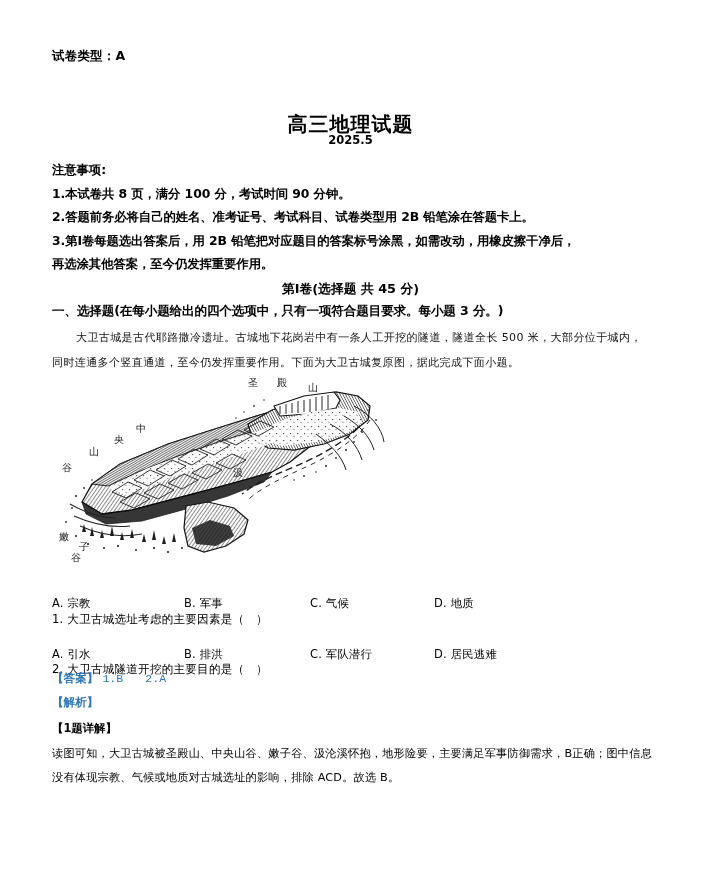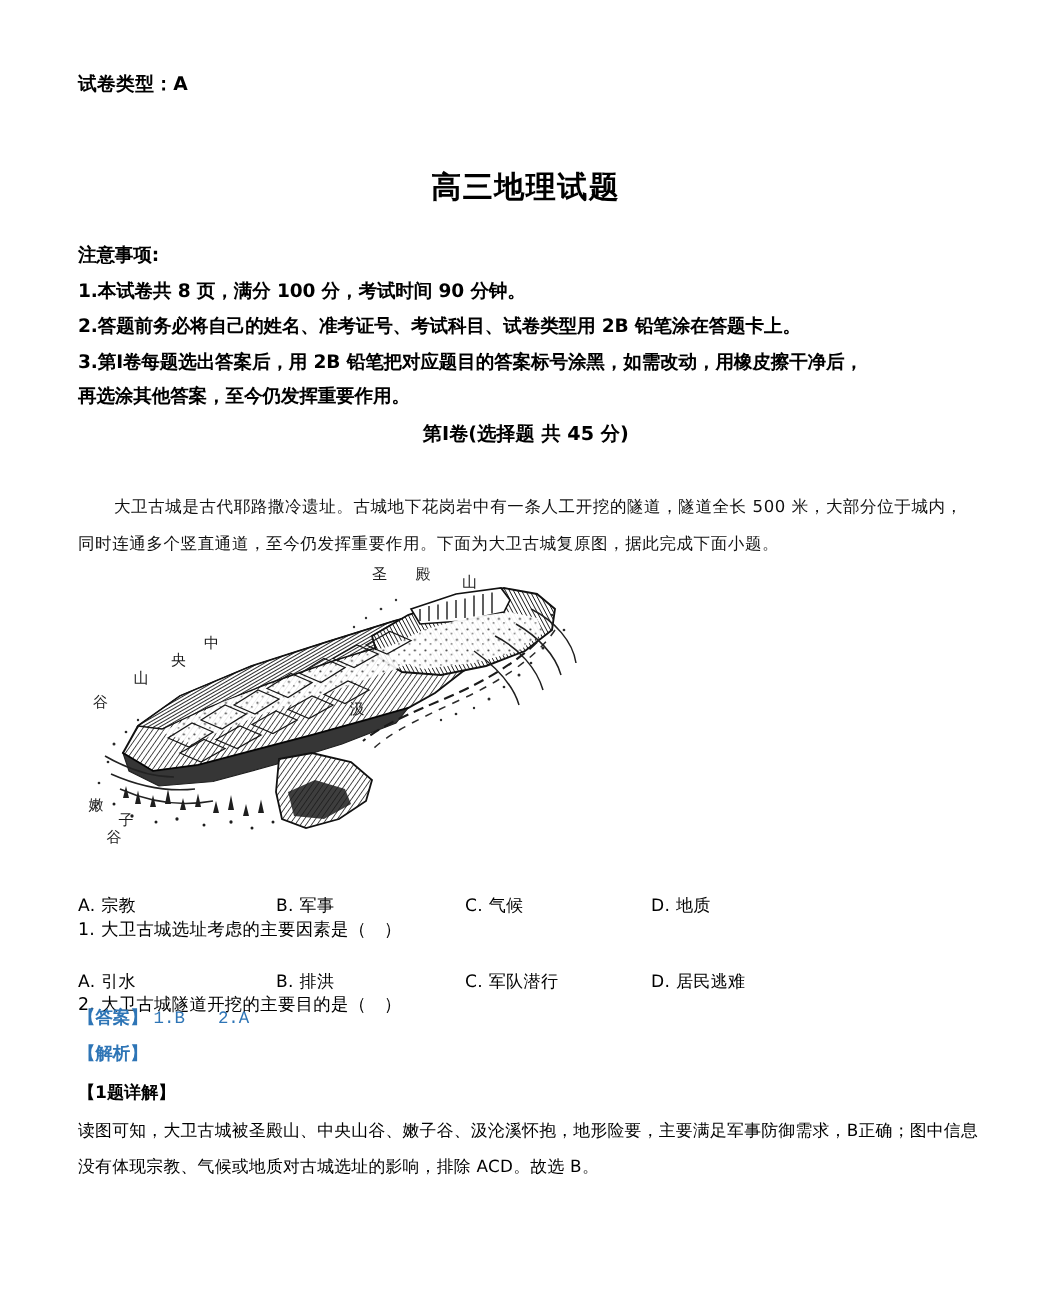--- a/index.html
+++ b/index.html
@@ -184,30 +184,32 @@
   }
 </style>
 </head>
 <body>
 
 <div class="page">
 
   <div class="paper-type">试卷类型：A</div>
 
   <div class="doc-title">高三地理试题</div>
+  <div class="doc-date">2025.5</div>
 
   <div class="notice-block">
     <div class="notice-line">注意事项:</div>
     <div class="notice-line">1.本试卷共 8 页，满分 100 分，考试时间 90 分钟。</div>
     <div class="notice-line">2.答题前务必将自己的姓名、准考证号、考试科目、试卷类型用 2B 铅笔涂在答题卡上。</div>
     <div class="notice-line">3.第I卷每题选出答案后，用 2B 铅笔把对应题目的答案标号涂黑，如需改动，用橡皮擦干净后，</div>
     <div class="notice-line">再选涂其他答案，至今仍发挥重要作用。</div>
   </div>
 
   <div class="section-head">第I卷(选择题 共 45 分)</div>
+  <div class="section-sub">一、选择题(在每小题给出的四个选项中，只有一项符合题目要求。每小题 3 分。)</div>
 
   <div class="passage">大卫古城是古代耶路撒冷遗址。古城地下花岗岩中有一条人工开挖的隧道，隧道全长 500 米，大部分位于城内，同时连通多个竖直通道，至今仍发挥重要作用。下面为大卫古城复原图，据此完成下面小题。</div>
 
   <div class="figure">
     <svg width="370" height="192" viewBox="0 0 370 192" xmlns="http://www.w3.org/2000/svg">
       <defs>
         <pattern id="hatch" width="3" height="3" patternUnits="userSpaceOnUse" patternTransform="rotate(35)">
           <rect width="3" height="3" fill="#ffffff"></rect>
           <line x1="0" y1="0" x2="0" y2="3" stroke="#2a2a2a" stroke-width="1.1"></line>
         </pattern>

